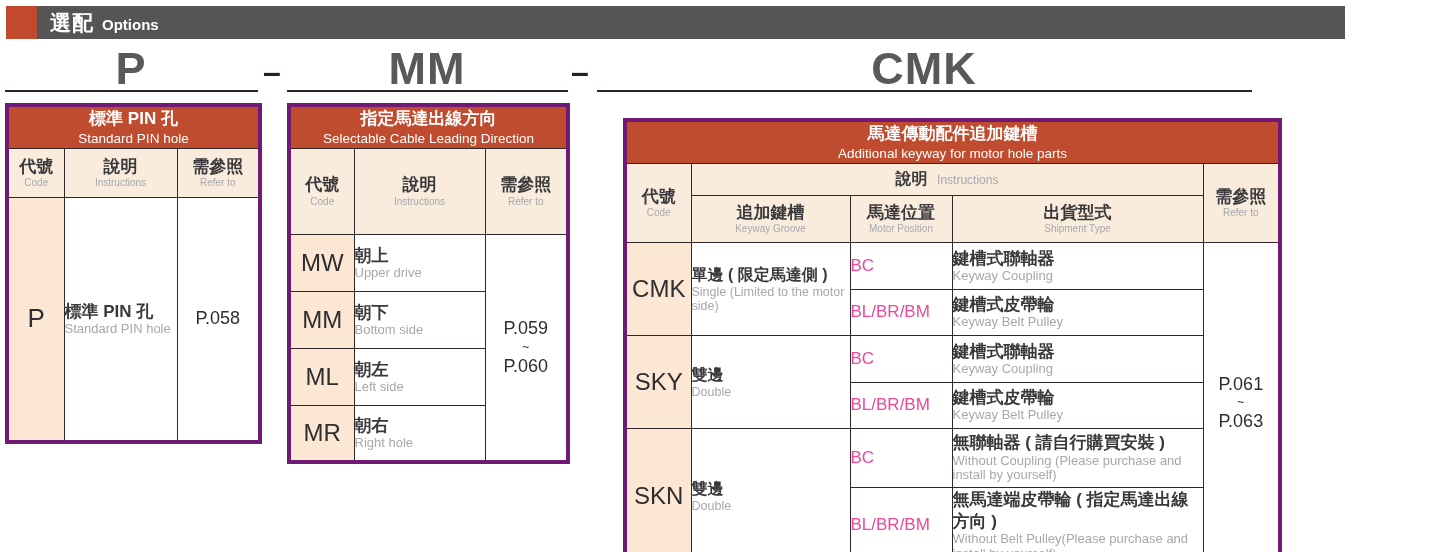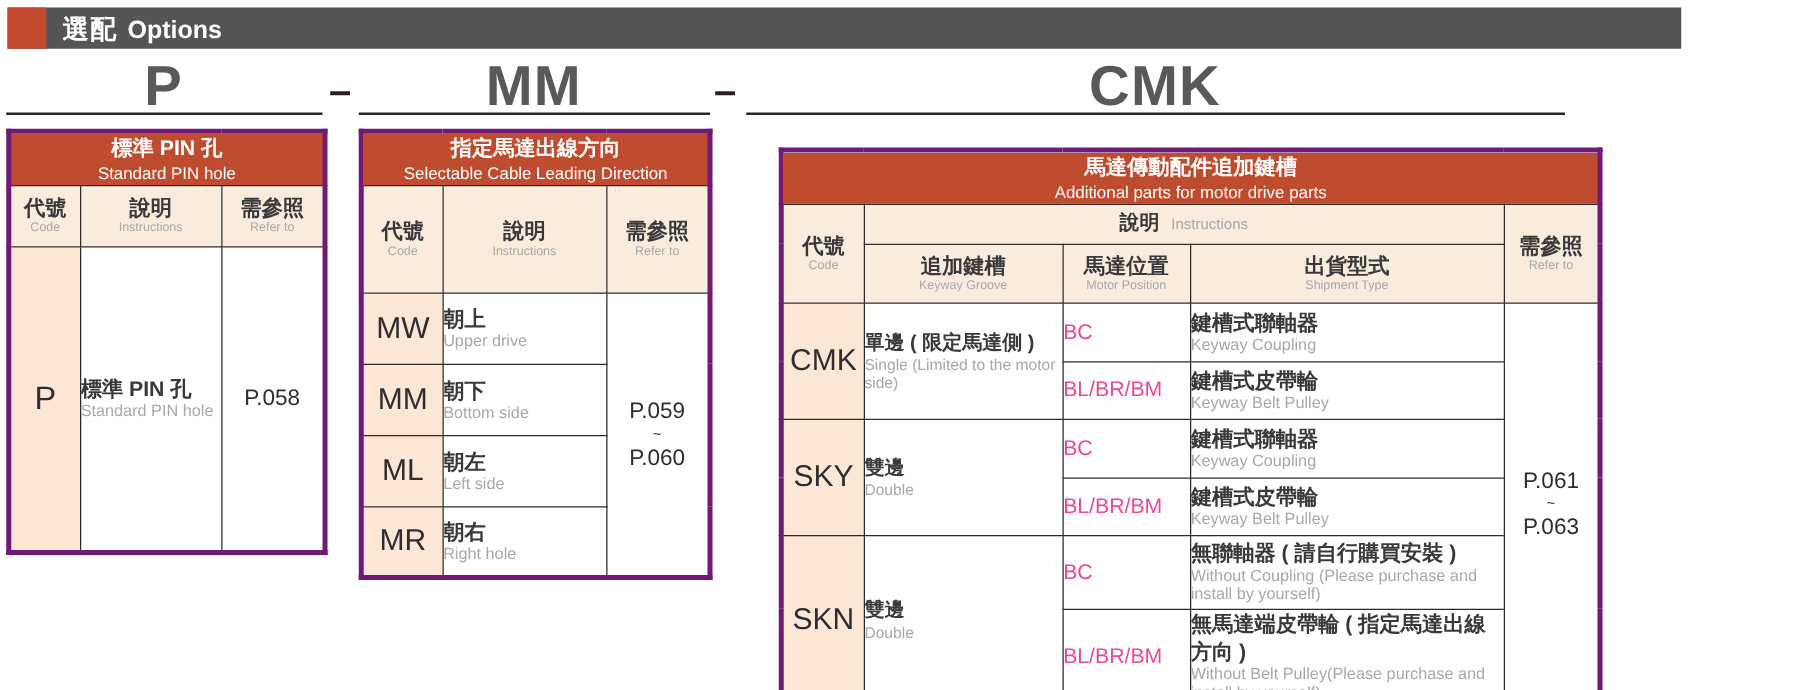--- a/index.html
+++ b/index.html
@@ -4,21 +4,21 @@
 <style>
   html,body{margin:0;padding:0;background:#fff;}
   body{font-family:"Liberation Sans","DejaVu Sans",sans-serif;}
   .page{position:relative;width:1345px;height:552px;background:#fff;overflow:hidden;}
 
   
   .banner{position:absolute;left:6px;top:6px;width:1437px;height:33px;background:#575457;display:flex;align-items:center;}
   .banner-square{position:absolute;left:0;top:0;width:31px;height:33px;background:#c24a2c;}
   .banner-title{margin-left:44px;color:#fff;display:flex;align-items:baseline;gap:8px;}
   .banner-zh{font-size:21px;font-weight:bold;letter-spacing:1px;}
-  .banner-en{font-size:20px;font-weight:bold;}
+  .banner-en{font-size:15px;font-weight:bold;}
 
   
   .formula-letter{position:absolute;top:46px;transform:translateX(-50%);font-size:45px;font-weight:600;color:#58595b;line-height:1;letter-spacing:1px;}
   .formula-dash{position:absolute;top:56px;transform:translateX(-50%);font-size:32px;font-weight:bold;color:#2a211e;line-height:1;}
   .underline{position:absolute;top:90px;height:2px;background:#2b2422;}
 
   
   .tbl{position:absolute;border-collapse:collapse;table-layout:fixed;background:#fff;border:4px solid #701a75;}
   .tbl td,.tbl th{border:1px solid #2e2829;padding:0;vertical-align:middle;overflow:hidden;}
   .title-cell{background:#bf4c2e;text-align:center;color:#fff;}
@@ -169,21 +169,21 @@
         <col style="width:66px">
         <col style="width:159px">
         <col style="width:102px">
         <col style="width:251px">
         <col style="width:77px">
       </colgroup>
     <tbody>
       <tr style="height:43px;">
         <td colspan="5" class="title-cell">
           <div class="title-zh">馬達傳動配件追加鍵槽</div>
-          <div class="title-en">Additional parts for motor drive parts</div>
+          <div class="title-en">Additional keyway for motor hole parts</div>
         </td>
       </tr>
       <tr style="height:32px;">
         <th class="hdr" rowspan="2">
           <span class="zh">代號</span>
           <span class="en">Code</span>
         </th>
         <th class="hdr hdr-inline" colspan="3">
           <span class="zh">說明</span>
           <span class="en">Instructions</span>

